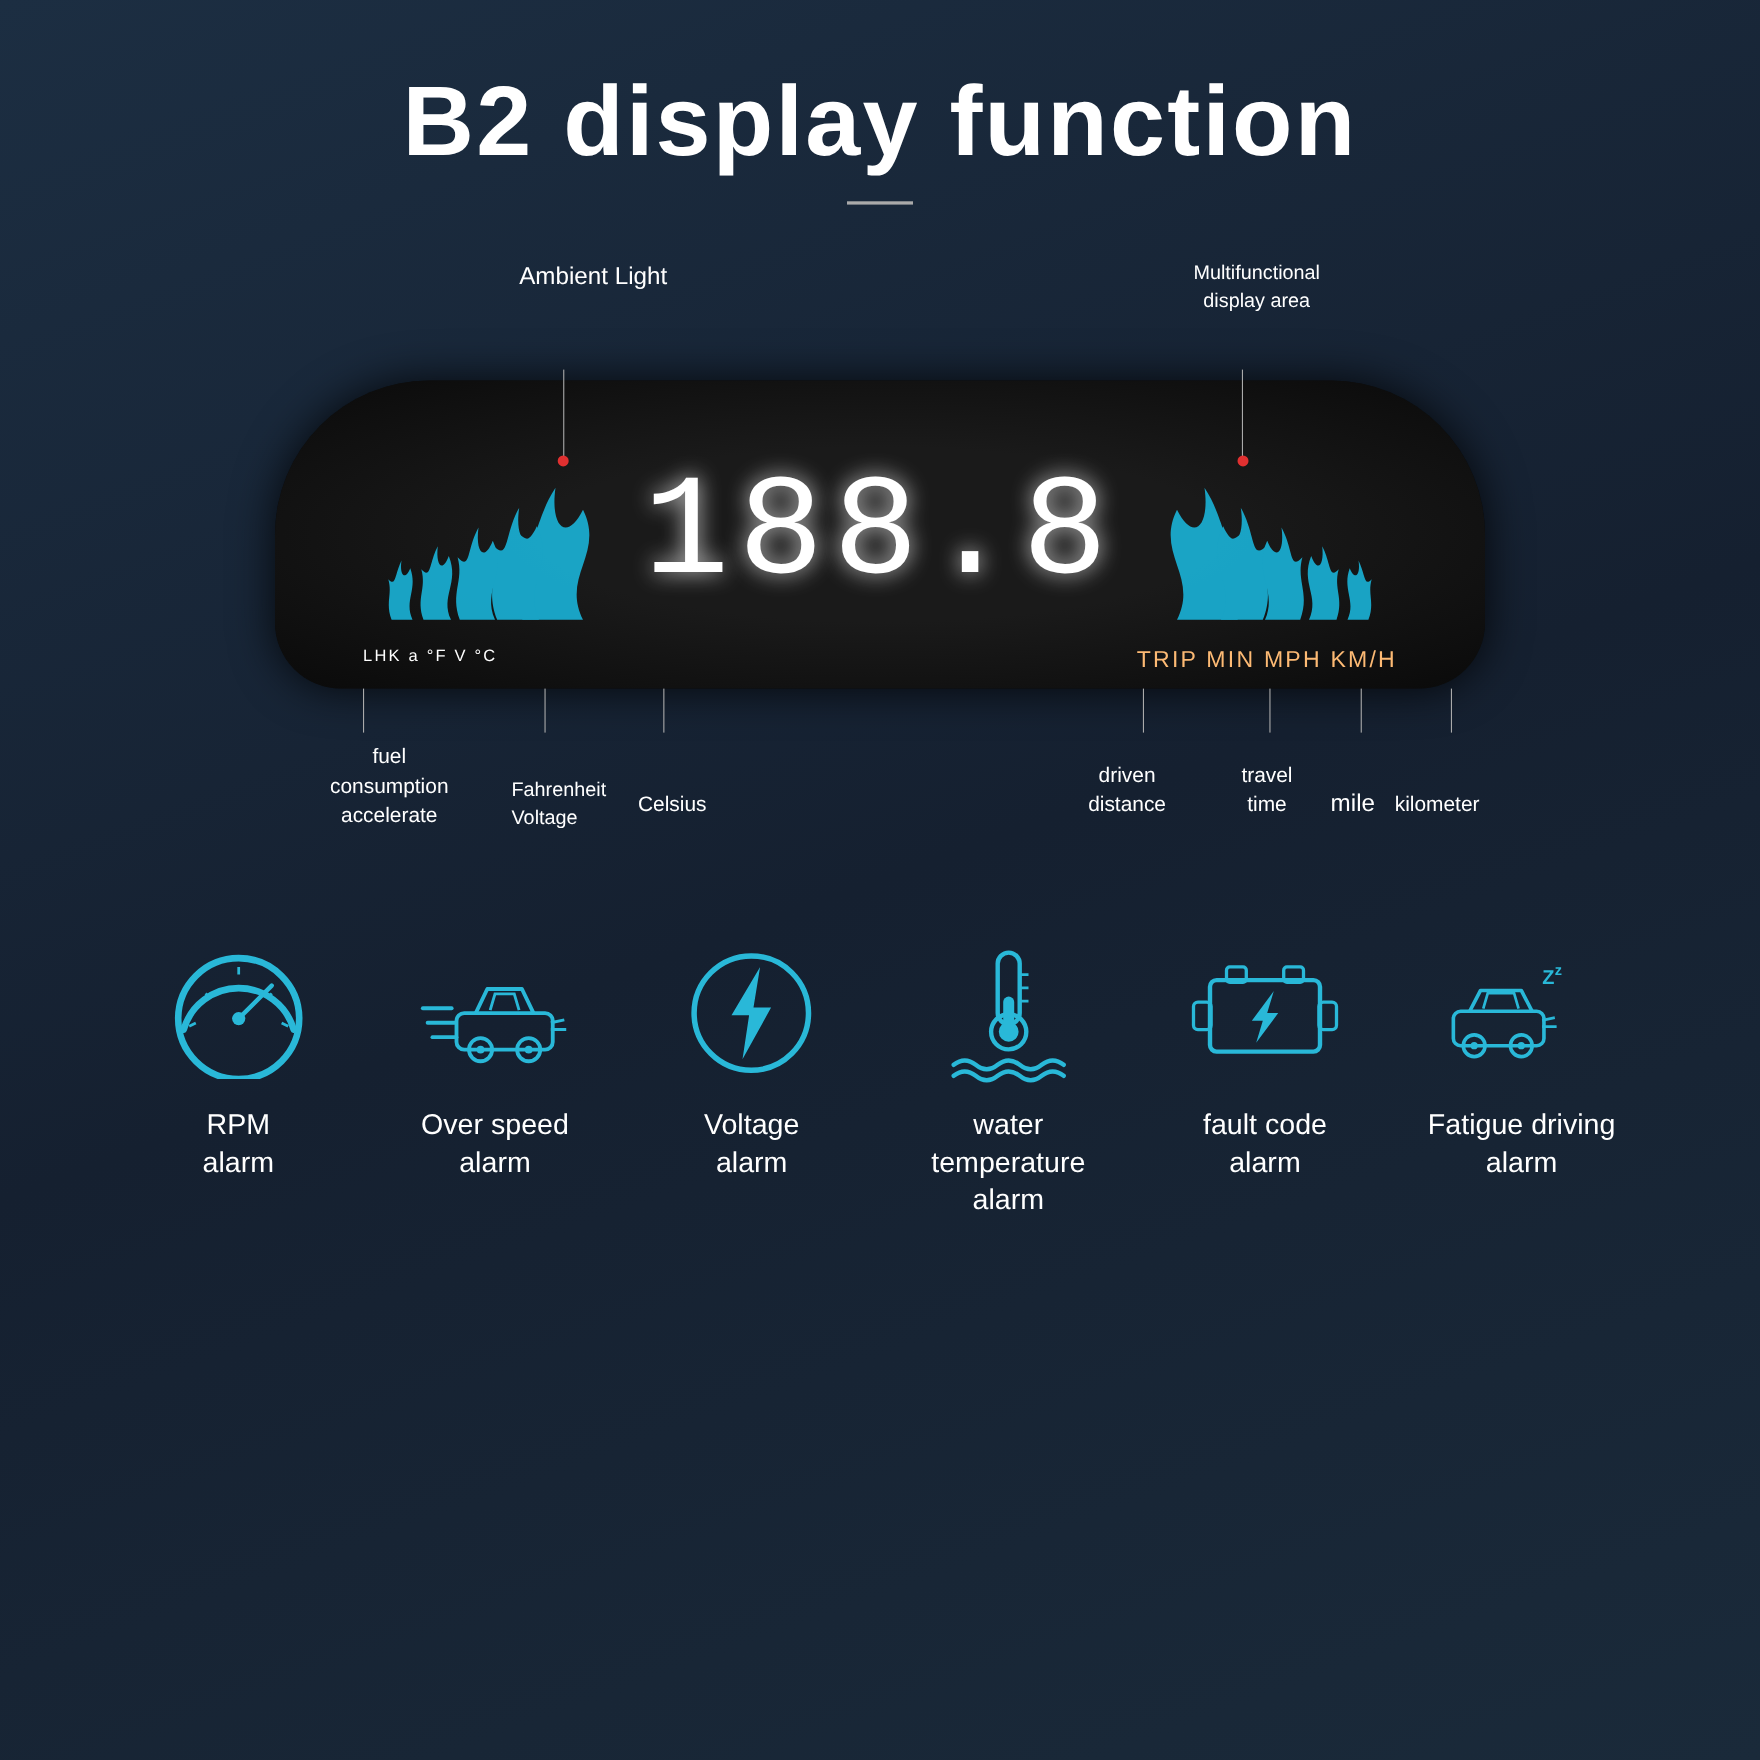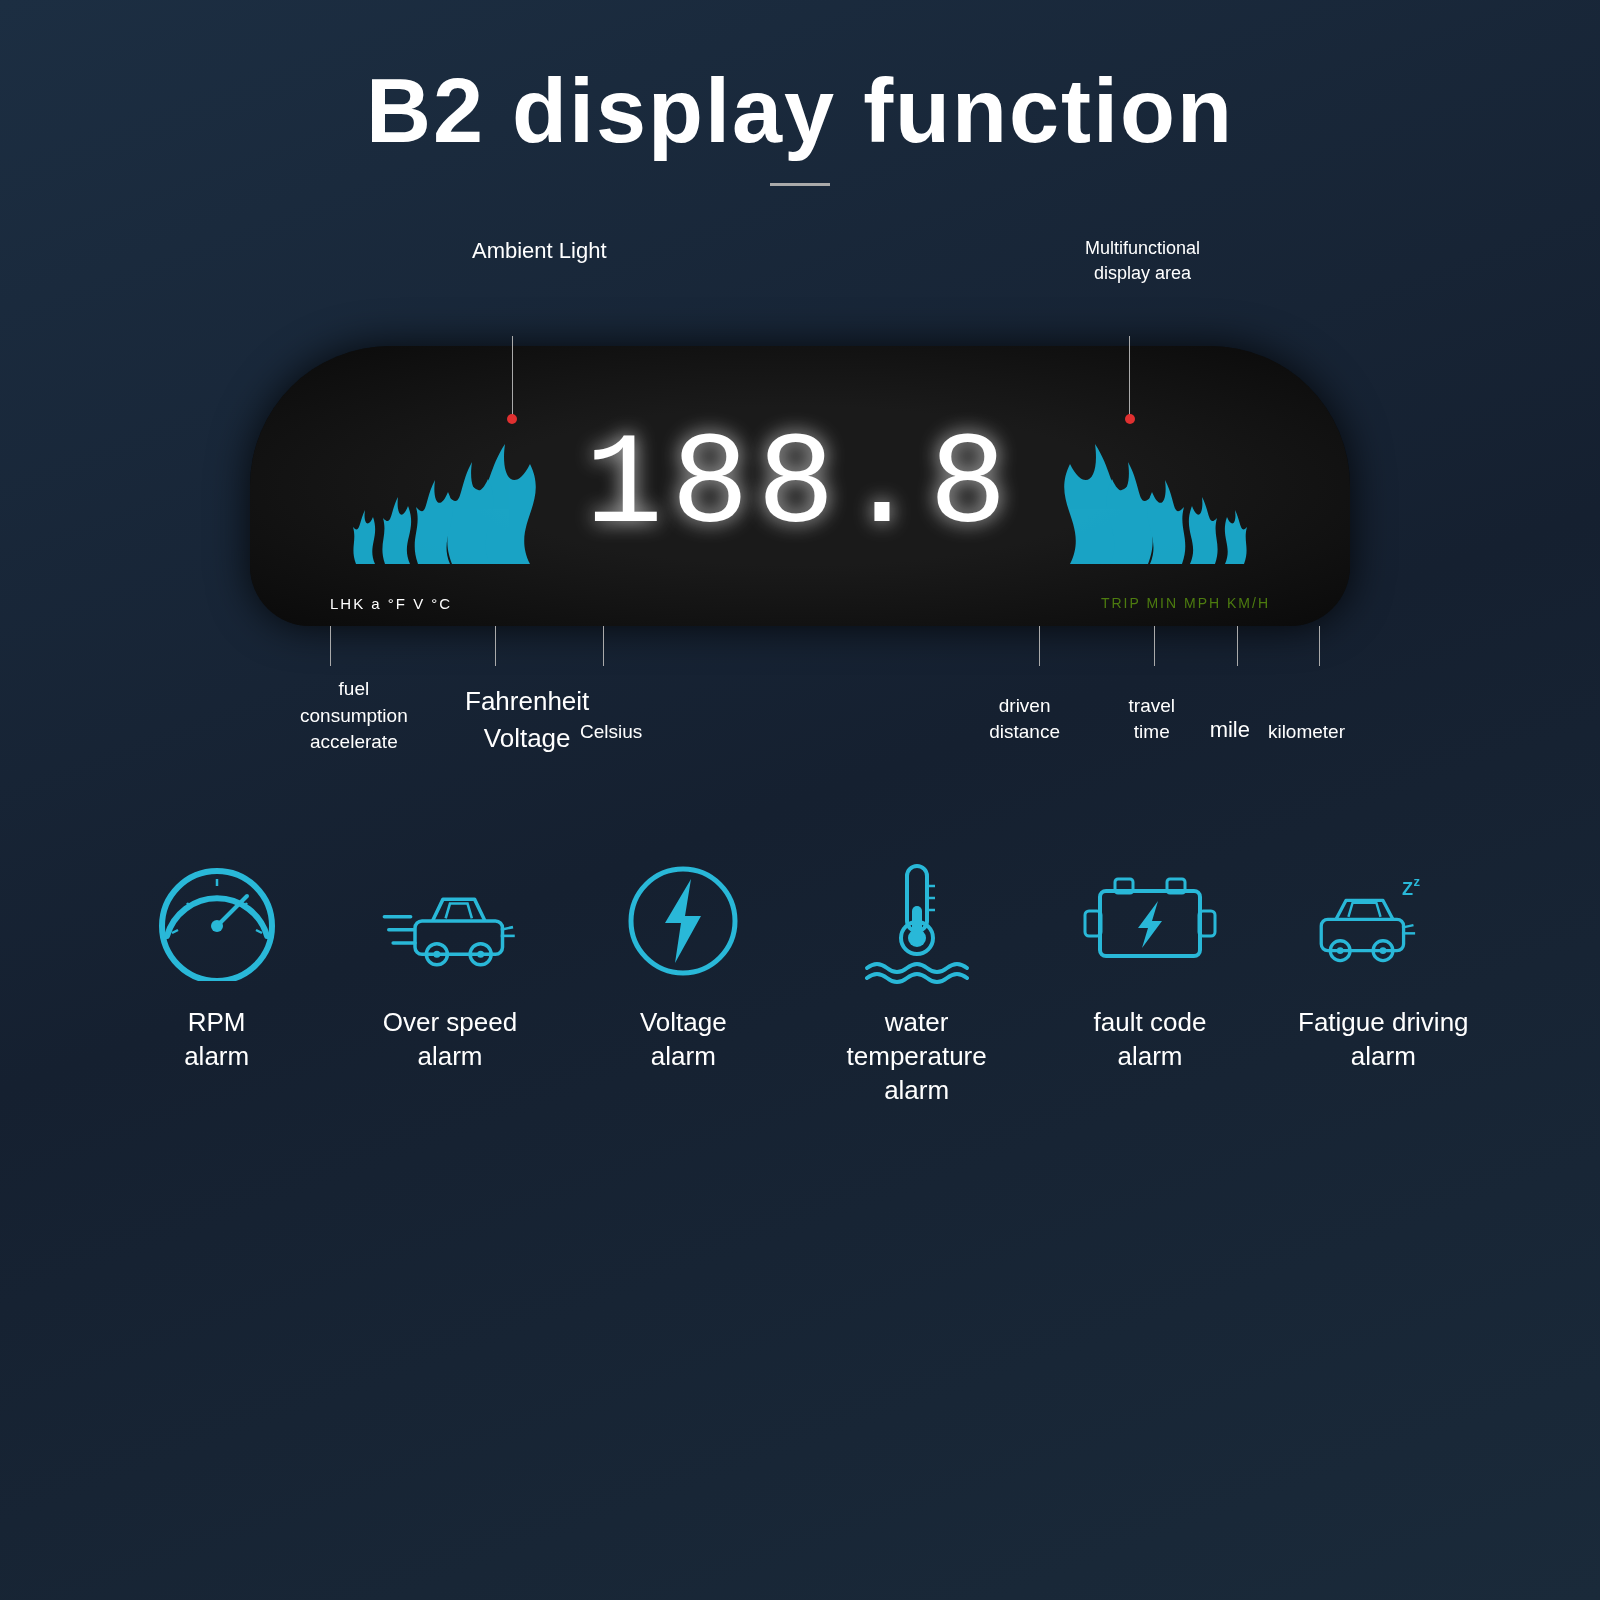--- a/index.html
+++ b/index.html
@@ -195,30 +195,30 @@
             <path d="M80,180 C70,158 88,147 78,122 C72,138 66,130 68,113 C60,128 62,144 53,134 C58,152 48,160 55,180 Z"></path>
             <path d="M45,180 C37,162 50,153 43,133 C38,145 33,139 35,126 C29,138 30,151 23,143 C27,157 20,164 26,180 Z"></path>
           </g>
         </svg>
       </div>
 
       <div class="display-digits">188.8</div>
 
       <div class="device-bottom-labels">
         <span style="color:white;font-size:15px;letter-spacing:2px;">LHK  a  °F  V  °C</span>
-        <span style="color:#4d7c0f;font-size:14px;letter-spacing:2px;">TRIP  MIN  MPH  KM/H</span>
+        <span style="color:#fdba74;font-size:21px;letter-spacing:2px;">TRIP  MIN  MPH  KM/H</span>
       </div>
     </div>
 
     <div style="position:relative; width:1100px; height:130px;">
 
       <div style="position:absolute; bottom:0; left:50px; text-align:center; color:white; font-size:19px; line-height:1.4;">fuel<br>consumption<br>accelerate</div>
       <div style="position:absolute; top:0; left:80px; width:1px; height:40px; background:#aaa;"></div>
 
-      <div style="position:absolute; bottom:0; left:215px; text-align:center; color:white; font-size:26px; line-height:1.4;">Fahrenheit<br>Voltage</div>
+      <div style="position:absolute; bottom:0; left:215px; text-align:left; color:white; font-size:18px; line-height:1.4;">Fahrenheit<br>Voltage</div>
       <div style="position:absolute; top:0; left:245px; width:1px; height:40px; background:#aaa;"></div>
 
       <div style="position:absolute; bottom:10px; left:330px; text-align:right; color:white; font-size:19px; line-height:1.4;">Celsius</div>
       <div style="position:absolute; top:0; left:353px; width:1px; height:40px; background:#aaa;"></div>
 
       <div style="position:absolute; bottom:10px; right:290px; text-align:center; color:white; font-size:19px; line-height:1.4;">driven<br>distance</div>
       <div style="position:absolute; top:0; right:310px; width:1px; height:40px; background:#aaa;"></div>
 
       <div style="position:absolute; bottom:10px; right:175px; text-align:center; color:white; font-size:19px; line-height:1.4;">travel<br>time</div>
       <div style="position:absolute; top:0; right:195px; width:1px; height:40px; background:#aaa;"></div>

